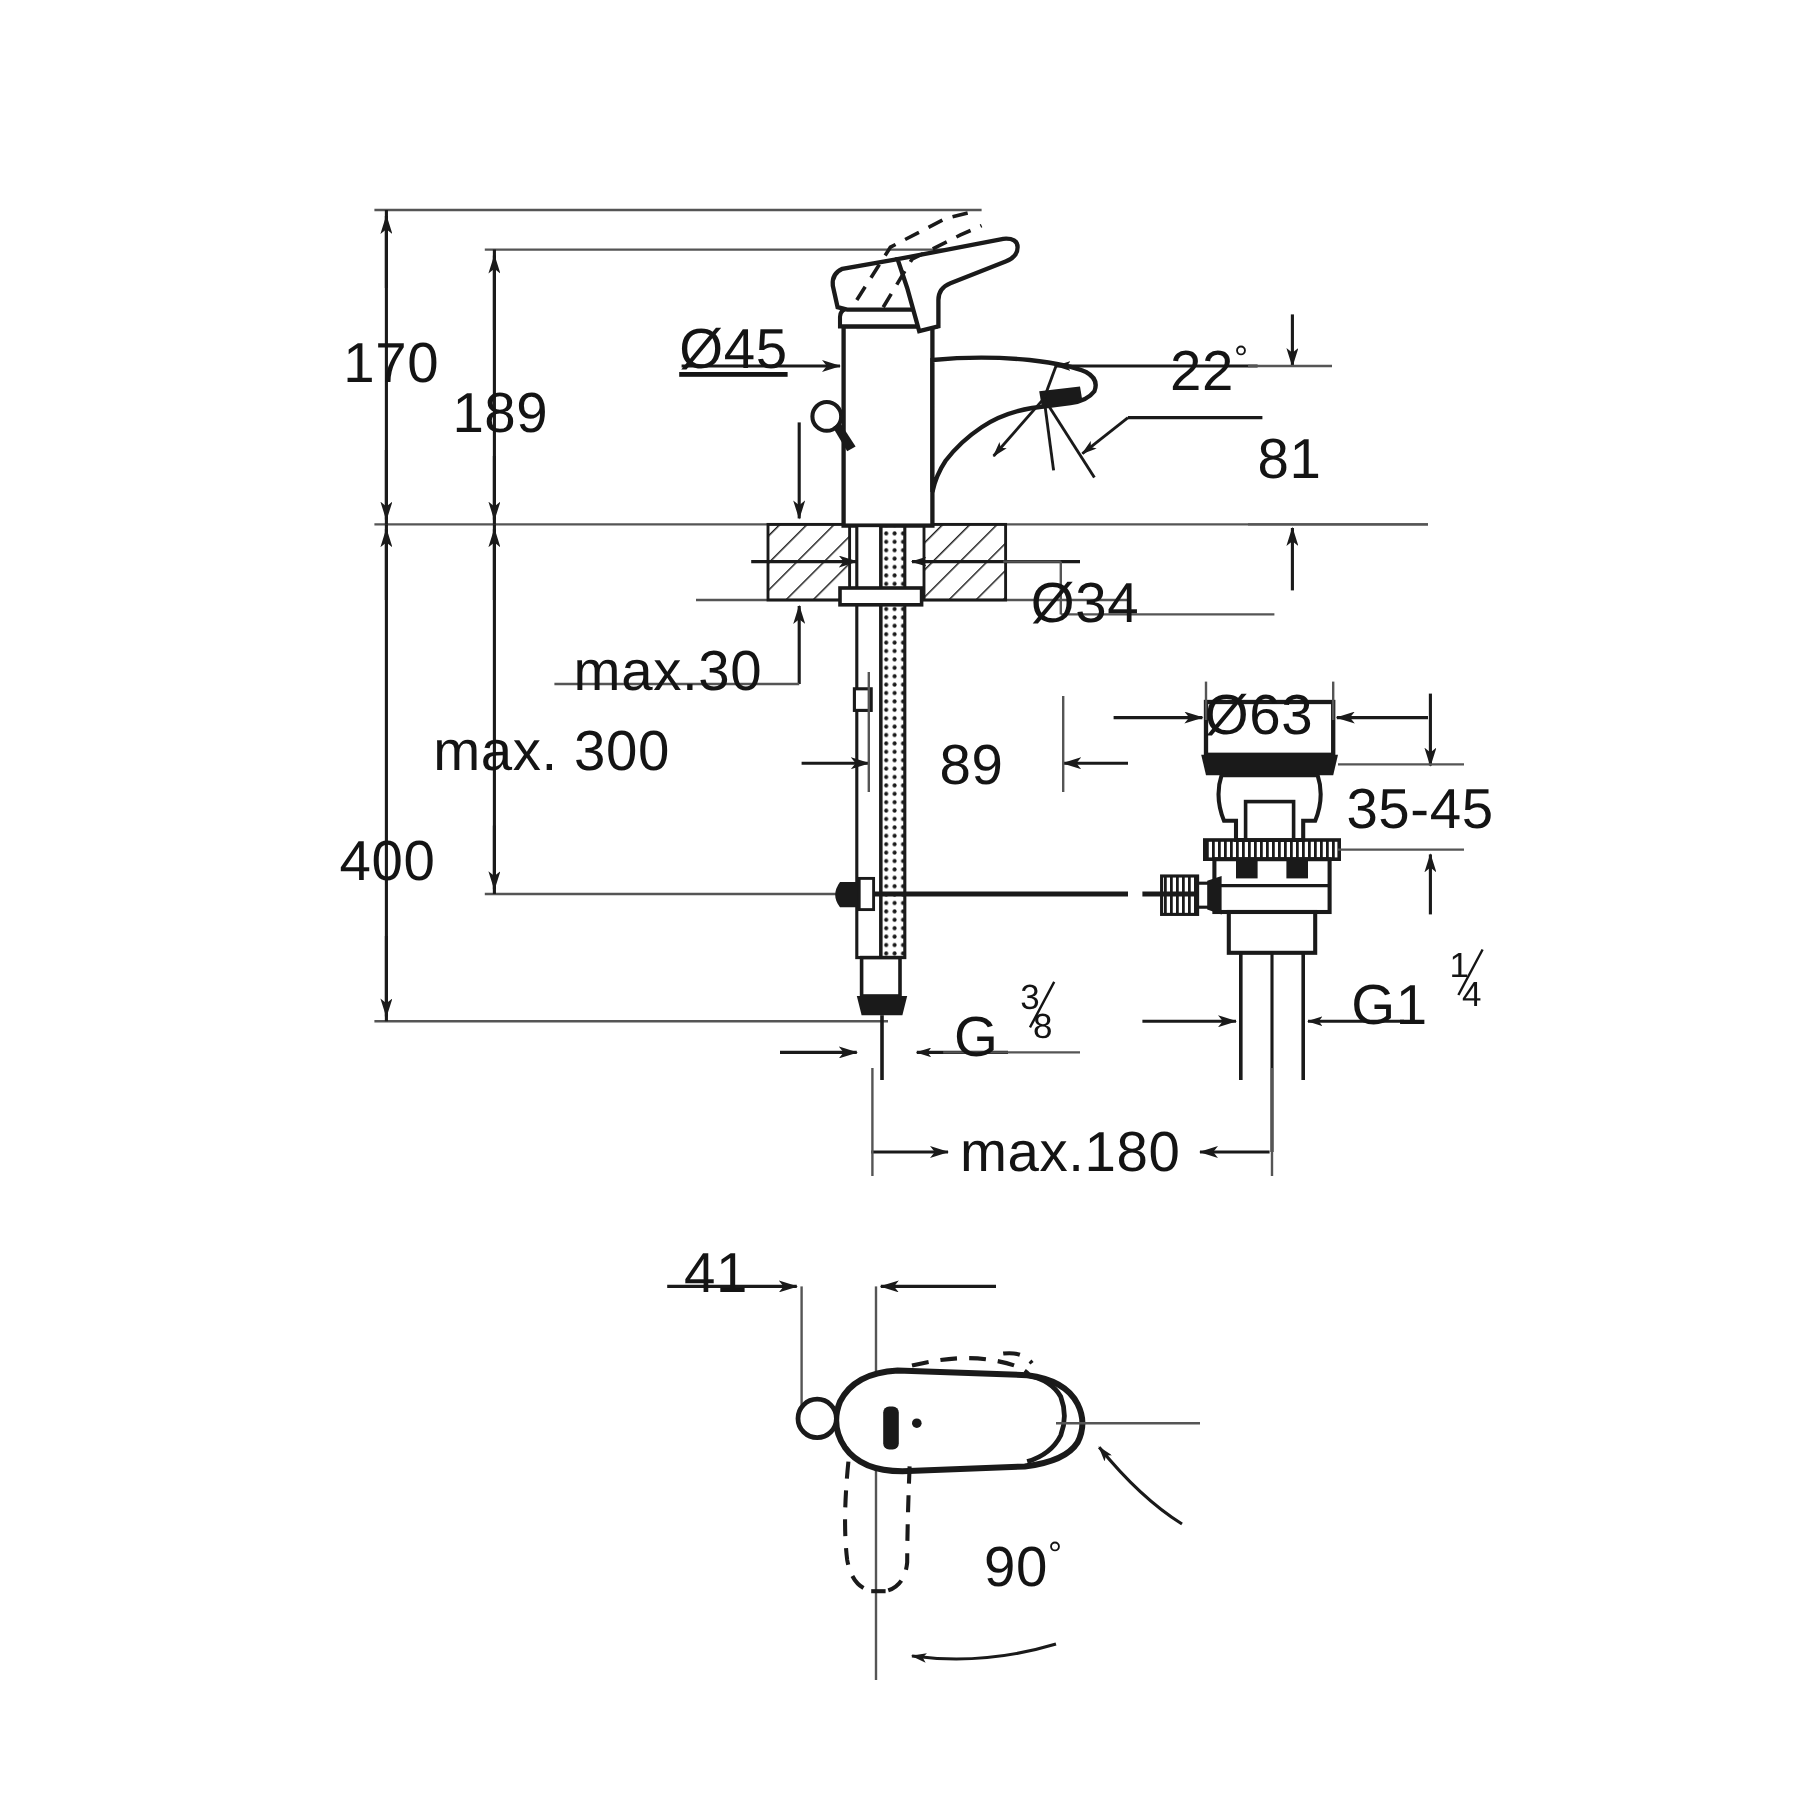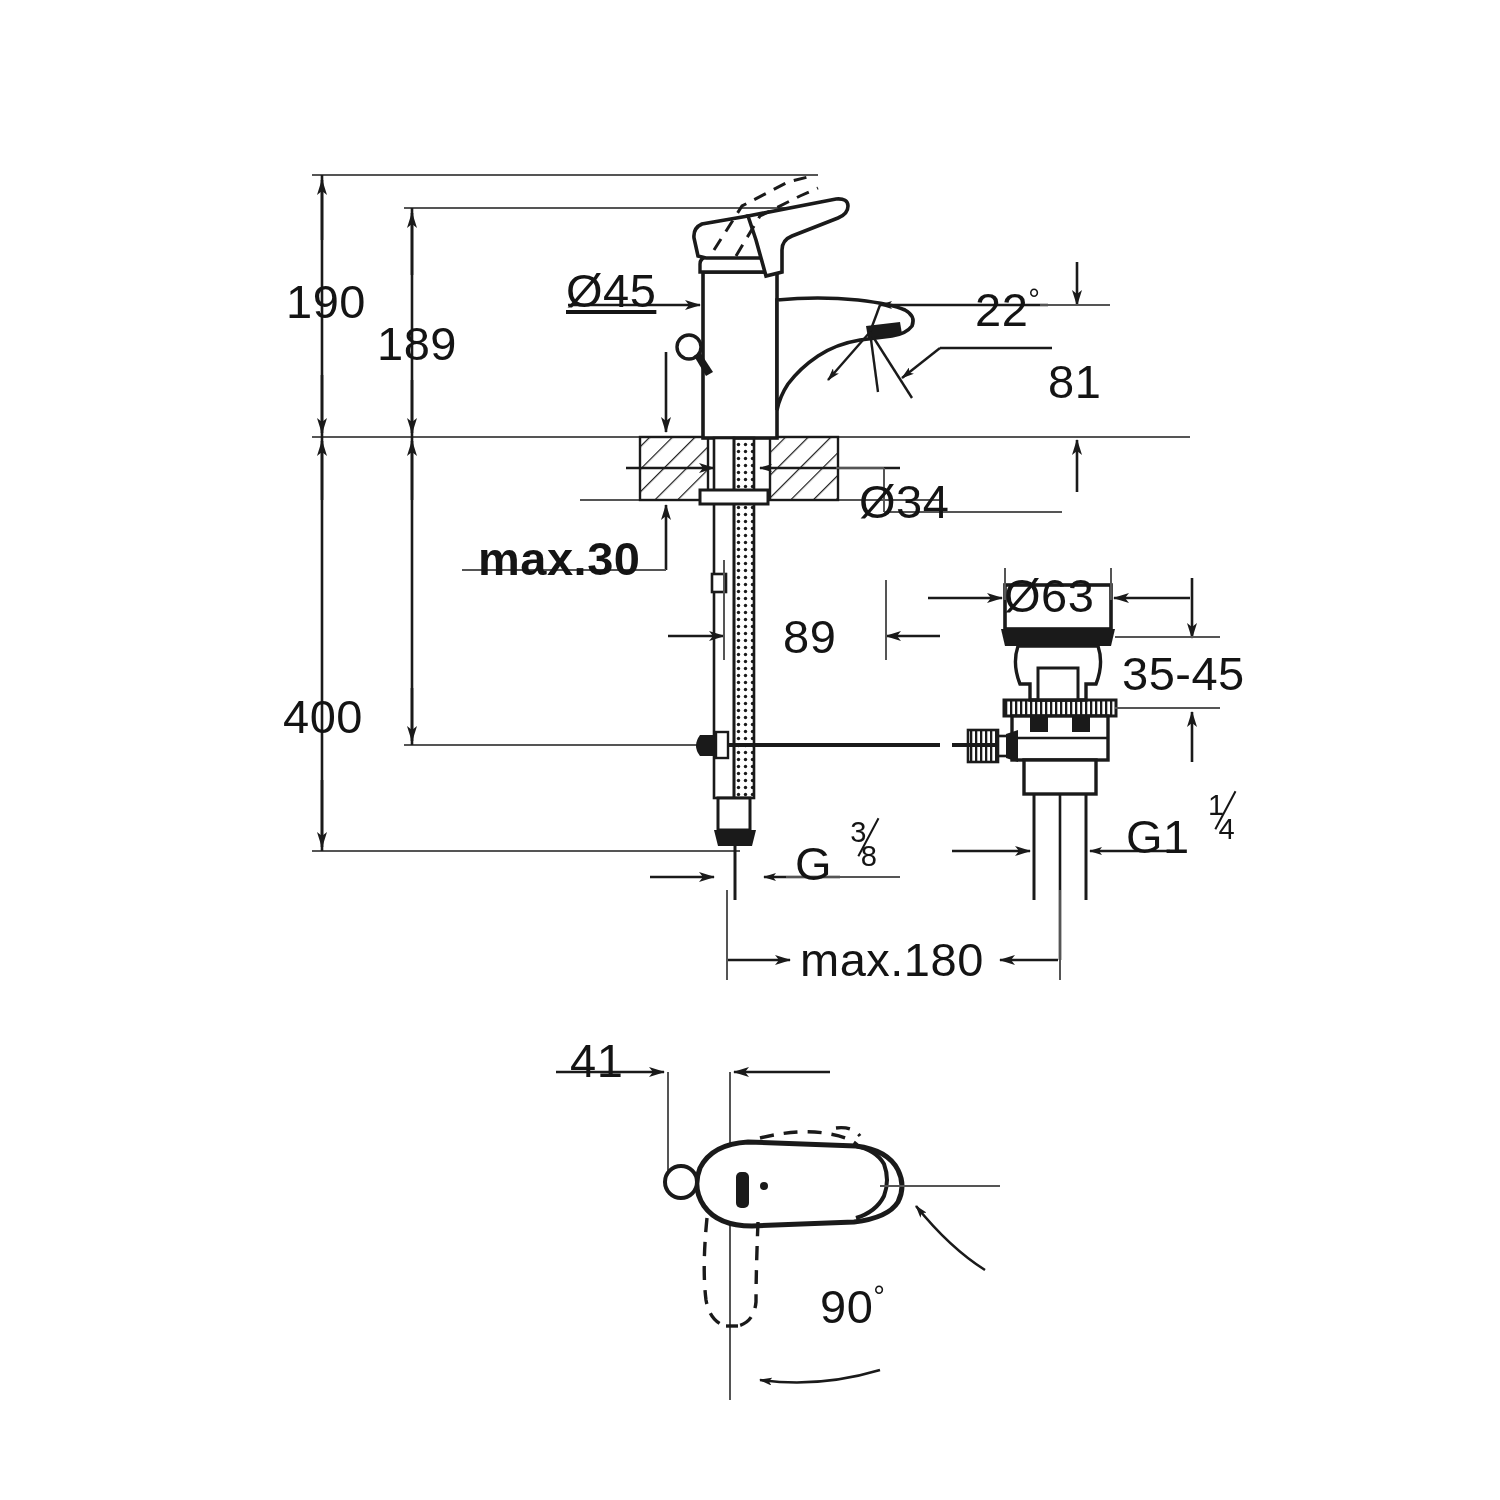--- a/index.html
+++ b/index.html
@@ -320,32 +320,33 @@
       </g>
 
       <g>
         <line x1="880" y1="1186" x2="1000" y2="1186" stroke="#555" stroke-width="2"></line>
         <path d="M985,1270 Q950,1248 916,1206" stroke="#1a1a1a" stroke-width="2.6" fill="none" marker-end="url(#arS)"></path>
         <path d="M880,1370 Q820,1388 760,1380" stroke="#1a1a1a" stroke-width="2.6" fill="none" marker-end="url(#arS)"></path>
       </g>
     </g>
   </svg>
 
-  <div class="dim-label sz-big" style="left:286px; top:278px;">190</div>
+  <div class="dim-label sz-big" style="left:286px; top:278px;">170</div>
 
   <div class="dim-label sz-big" style="left:377px; top:320px;">189</div>
 
+  <div class="dim-label sz-big" style="left:361px; top:602px;">max. 300</div>
 
   <div class="dim-label sz-big" style="left:283px; top:693px;">400</div>
 
   <div class="dim-label sz-big" style="left:566px; top:267px;text-decoration:underline;">Ø45</div>
 
   <div class="dim-label sz-big" style="left:843px; top:478px;margin-left:16px;">Ø34</div>
 
-  <div class="dim-label sz-big" style="left:478px; top:535px;font-weight:bold;">max.30</div>
+  <div class="dim-label sz-big" style="left:478px; top:535px;">max.30</div>
 
   <div class="dim-label sz-big" style="left:783px; top:613px;">89</div>
 
   <div class="dim-label sz-big" style="left:1004px; top:572px;">Ø63</div>
 
   <div class="dim-label sz-big" style="left:1122px; top:650px;">35-45</div>
 
   <div class="dim-label sz-big" style="left:1048px; top:358px;">81</div>
 
   <div class="dim-label sz-big" style="left:975px; top:285px;">

